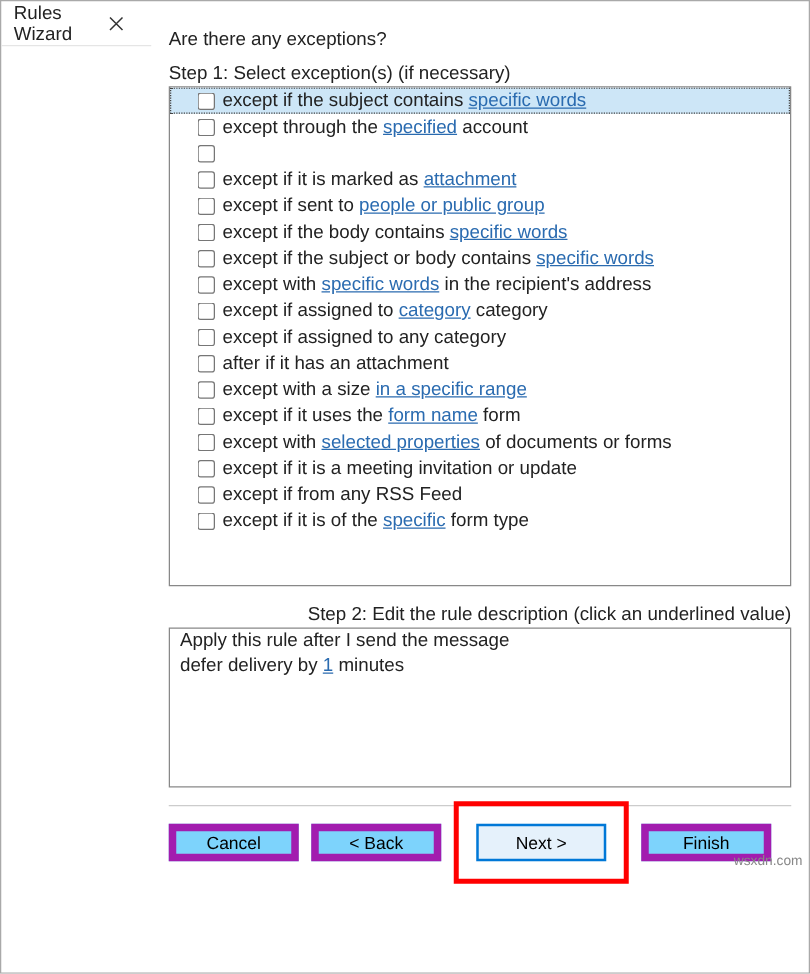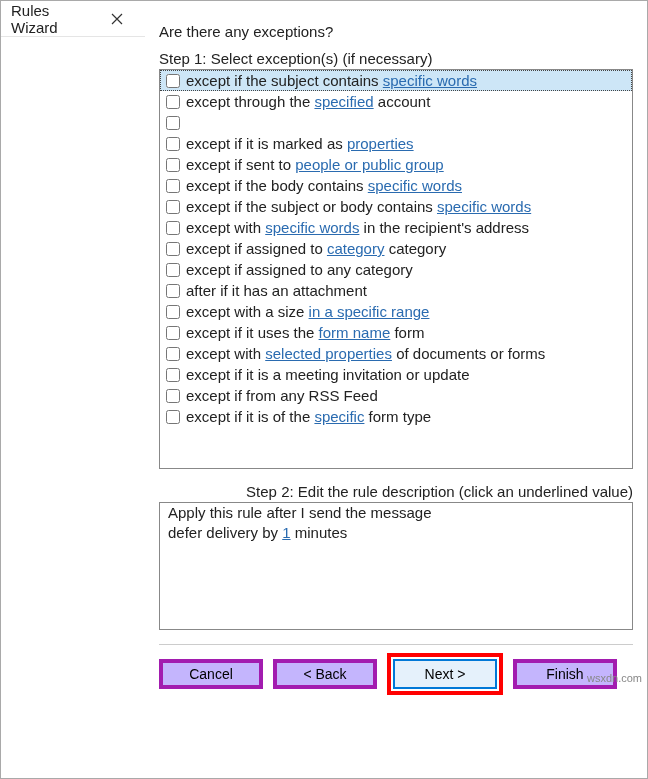--- a/index.html
+++ b/index.html
@@ -49,21 +49,21 @@
   .step-label { font-size: 15px; margin-bottom: 2px; }
   .exception-list {
     border: 1px solid #888;
     height: 400px;
     overflow-y: auto;
     background: #fff;
   }
   .exc-row {
     display: flex;
     align-items: center;
-    padding: 0 6px;
+    padding: 0 22px;
     height: 21px;
     font-size: 15px;
     line-height: 21px;
     white-space: nowrap;
   }
   .exc-row.selected {
     background: #cde6f7;
     outline: 1px dotted #444;
     outline-offset: -1px;
   }
@@ -100,39 +100,39 @@
     height: 58px;
     display: flex;
     justify-content: flex-end;
     align-items: center;
     gap: 10px;
     padding-right: 16px;
   }
   .btn {
     width: 104px;
     height: 30px;
-    background: #c4b5fd;
-    border: 4px solid #a21caf;
+    background: #7dd3fc;
+    border: 6px solid #a21caf;
     font-family: inherit;
     font-size: 14px;
     cursor: default;
   }
   .btn.default {
     border: 2px solid #0078d7;
     background: #e5f1fb;
   }
   .highlight-box {
     border: 4px solid #ff0000;
-    padding: 2px;
+    padding: 14px;
     display: inline-flex;
   }
   .watermark {
     position: absolute;
     right: 6px;
-    bottom: 95px;
+    bottom: 84px;
     font-size: 11px;
     color: #888;
   }
 </style>
 </head>
 <body>
 
 <div class="window">
   <div class="titlebar">
     <span class="titlebar-title">Rules Wizard</span>
@@ -154,21 +154,21 @@
         </div>
         <div class="exc-row">
           <input type="checkbox" style="">
           <span class="exc-text">except through the <span class="lnk">specified</span> account</span>
         </div>
         <div class="exc-row">
           <input type="checkbox" style="">
         </div>
         <div class="exc-row">
           <input type="checkbox" style="">
-          <span class="exc-text">except if it is marked as <span class="lnk">properties</span></span>
+          <span class="exc-text">except if it is marked as <span class="lnk">attachment</span></span>
         </div>
         <div class="exc-row">
           <input type="checkbox" style="">
           <span class="exc-text">except if sent to <span class="lnk">people or public group</span></span>
         </div>
         <div class="exc-row">
           <input type="checkbox" style="">
           <span class="exc-text">except if the body contains <span class="lnk">specific words</span></span>
         </div>
         <div class="exc-row">

